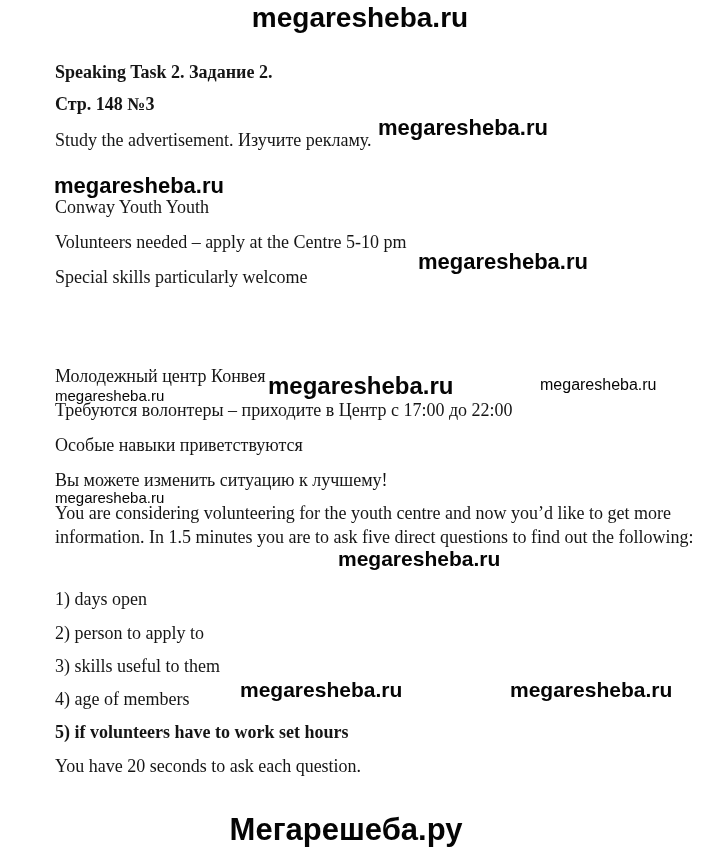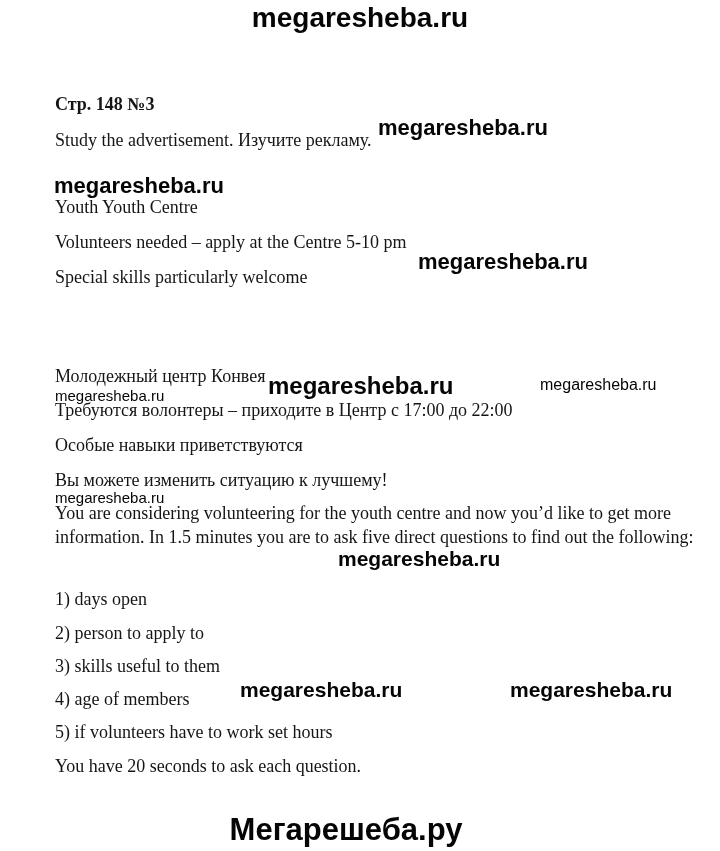--- a/index.html
+++ b/index.html
@@ -78,37 +78,38 @@
   <div class="wm wm-bold" style="left:54px; top:173px;">megaresheba.ru</div>
   <div class="wm wm-bold" style="left:418px; top:249px;">megaresheba.ru</div>
   <div class="wm wm-sm" style="left:55px; top:387px;">megaresheba.ru</div>
   <div class="wm wm-bold-lg" style="left:268px; top:372px;">megaresheba.ru</div>
   <div class="wm wm-reg" style="left:540px; top:376px;">megaresheba.ru</div>
   <div class="wm wm-sm" style="left:55px; top:489px;">megaresheba.ru</div>
   <div class="wm wm-bold-sm" style="left:338px; top:547px;">megaresheba.ru</div>
   <div class="wm wm-bold-sm" style="left:240px; top:678px;">megaresheba.ru</div>
   <div class="wm wm-bold-sm" style="left:510px; top:678px;">megaresheba.ru</div>
 
+  <div class="line bold" style="top:62px;">Speaking Task 2. Задание 2.</div>
   <div class="line bold" style="top:94px;">Стр. 148 №3</div>
   <div class="line" style="top:130px;">Study the advertisement. Изучите рекламу.</div>
 
-  <div class="line" style="top:197px;">Youth Youth Centre</div>
+  <div class="line" style="top:197px;">Conway Youth Youth</div>
   <div class="line" style="top:232px;">Volunteers needed – apply at the Centre 5-10 pm</div>
   <div class="line" style="top:267px;text-align:right;">Special skills particularly welcome</div>
 
   <div class="line" style="top:366px;">Молодежный центр Конвея</div>
   <div class="line" style="top:400px;">Требуются волонтеры – приходите в Центр с 17:00 до 22:00</div>
   <div class="line" style="top:435px;">Особые навыки приветствуются</div>
   <div class="line" style="top:470px;">Вы можете изменить ситуацию к лучшему!</div>
 
   <div class="para" style="top:502px;">You are considering volunteering for the youth centre and now you’d like to get more information. In 1.5 minutes you are to ask five direct questions to find out the following:</div>
 
   <div class="line" style="top:589px;">1) days open</div>
   <div class="line" style="top:623px;">2) person to apply to</div>
   <div class="line" style="top:656px;">3) skills useful to them</div>
   <div class="line" style="top:689px;">4) age of members</div>
-  <div class="line" style="top:722px;">5) if volunteers have to work set hours</div>
+  <div class="line" style="top:722px;font-weight:bold;">5) if volunteers have to work set hours</div>
 
   <div class="line" style="top:756px;">You have 20 seconds to ask each question.</div>
 
   <div class="logo-bottom">Мегарешеба.ру</div>
 
 </div>
 
 </body></html>

